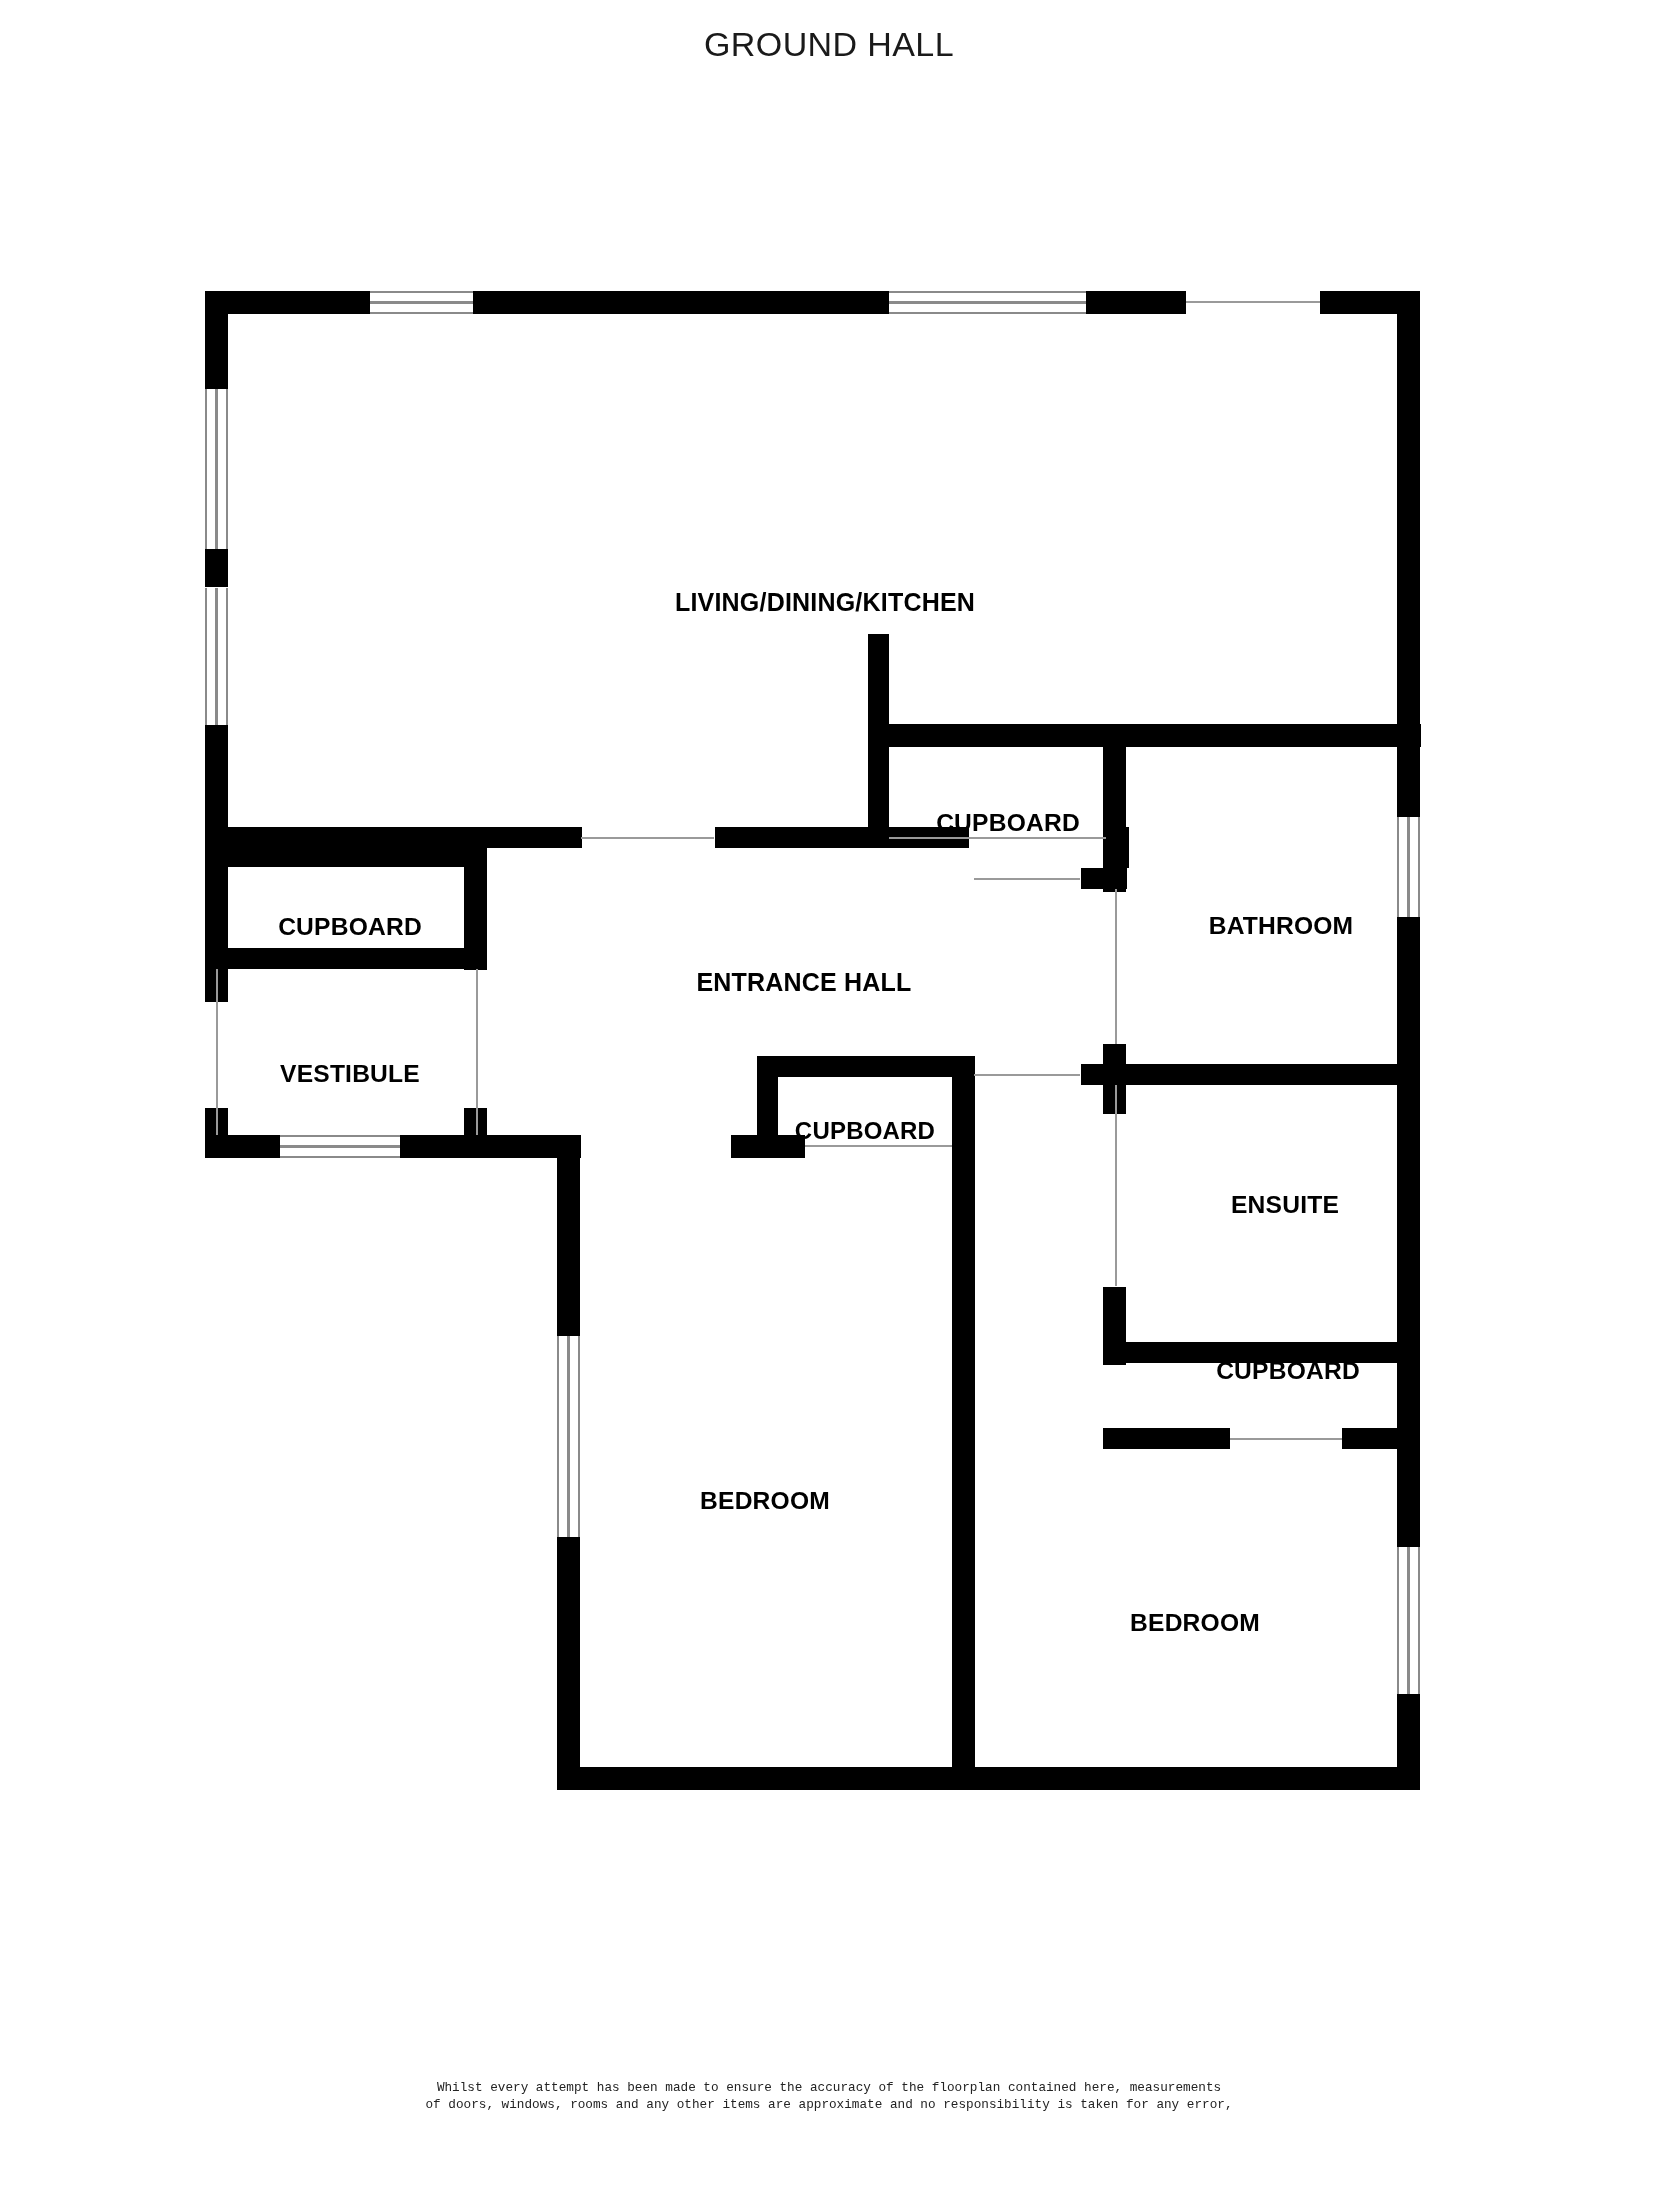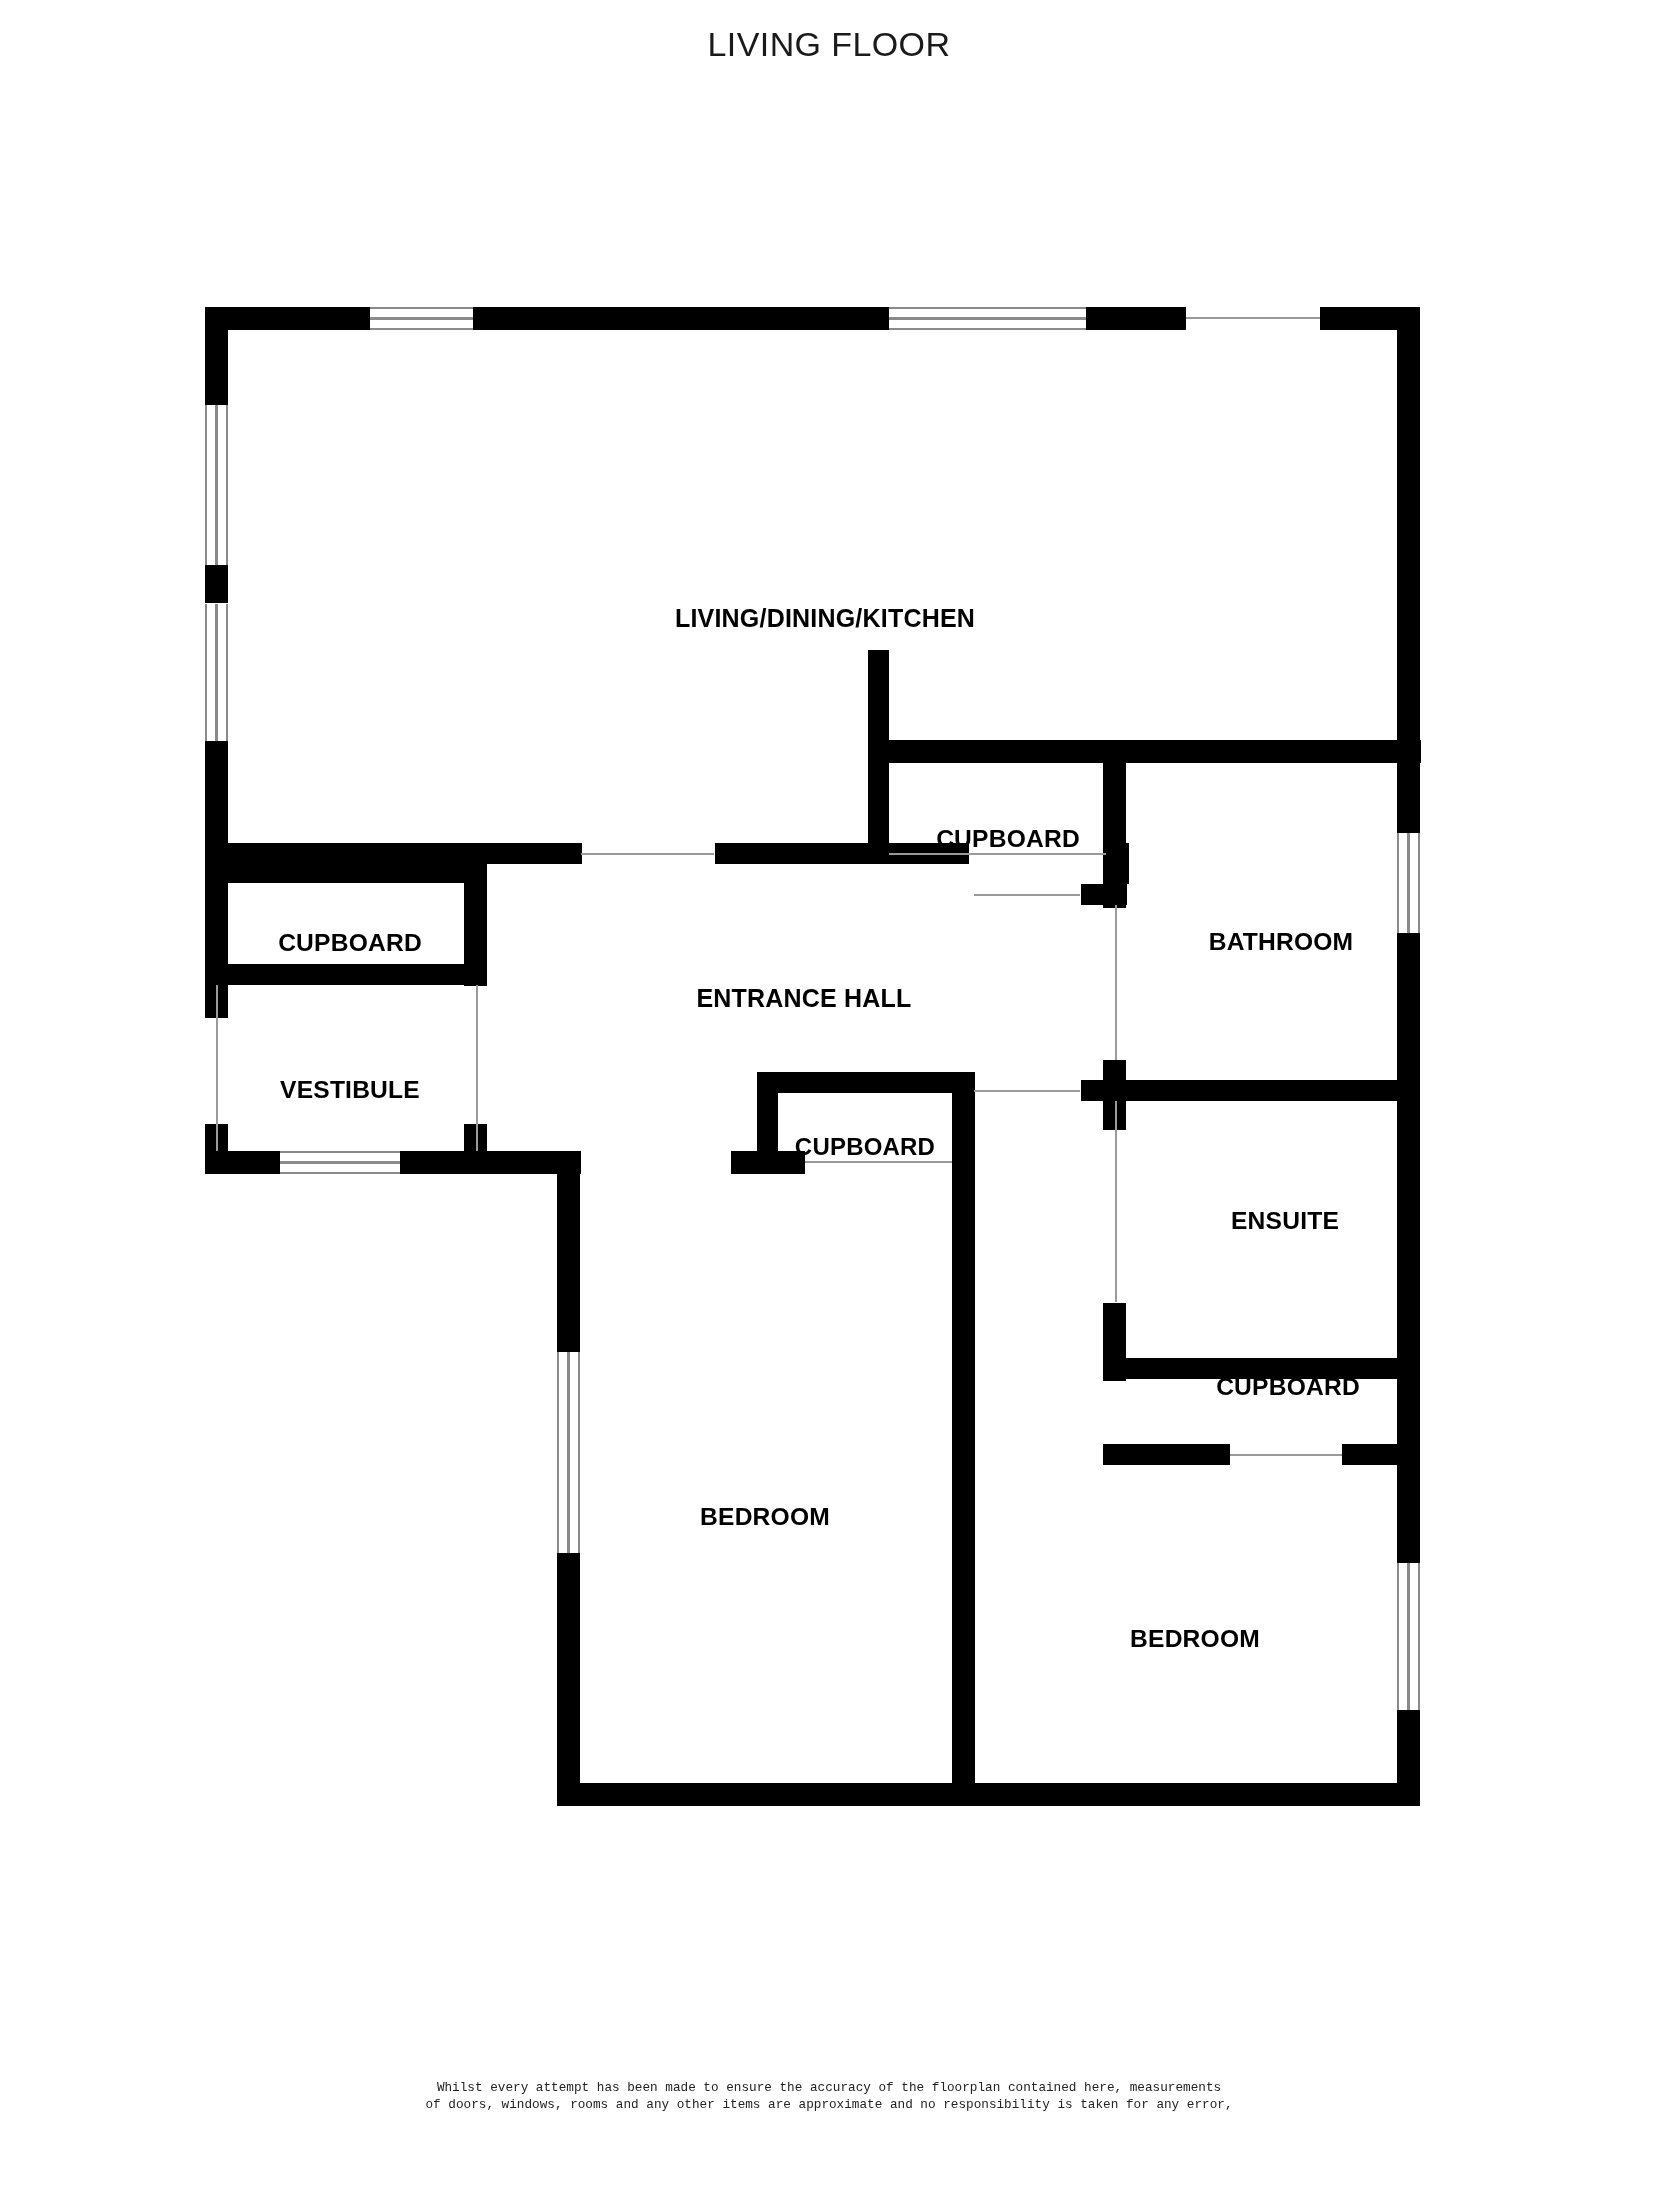--- a/index.html
+++ b/index.html
@@ -29,21 +29,20 @@
     color: #1a1a1a;
   }
 
   
   #plan-stage {
     position: absolute;
     left: 0;
     top: 0;
     width: 1658px;
     height: 1612px;
-    margin-top: 16px;
   }
 
   
   .wall {
     position: absolute;
     background: #000000;
   }
 
   
   .window-h {
@@ -114,21 +113,21 @@
     font-size: 12.7px;
     line-height: 17px;
     color: #232323;
   }
   .footer-block .line { display: block; font-family: Liberation Mono, monospace; }
   .footer-made { display: block; margin-top: 0.8px; }
 </style>
 </head>
 <body>
 
-<div class="floor-title">LIVING FLOOR</div>
+<div class="floor-title">GROUND HALL</div>
 
 <div id="plan-stage">
     <div class="wall" style="left: 205px; top: 291px; width: 165px; height: 23px;"></div>
     <div class="wall" style="left: 473px; top: 291px; width: 416px; height: 23px;"></div>
     <div class="wall" style="left: 1086px; top: 291px; width: 100px; height: 23px;"></div>
     <div class="wall" style="left: 1320px; top: 291px; width: 100px; height: 23px;"></div>
     <div class="wall" style="left: 1397px; top: 291px; width: 23px; height: 51px;"></div>
     <div class="wall" style="left: 205px; top: 291px; width: 23px; height: 98px;"></div>
     <div class="wall" style="left: 205px; top: 548px; width: 23px; height: 39px;"></div>
     <div class="wall" style="left: 205px; top: 724px; width: 23px; height: 121px;"></div>

